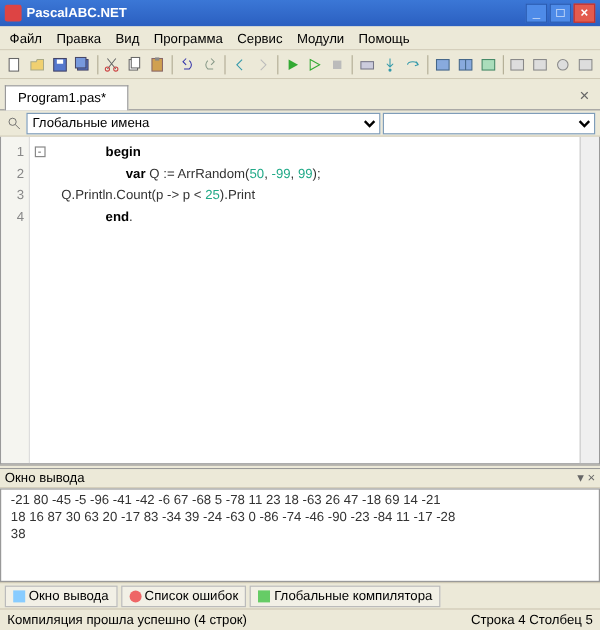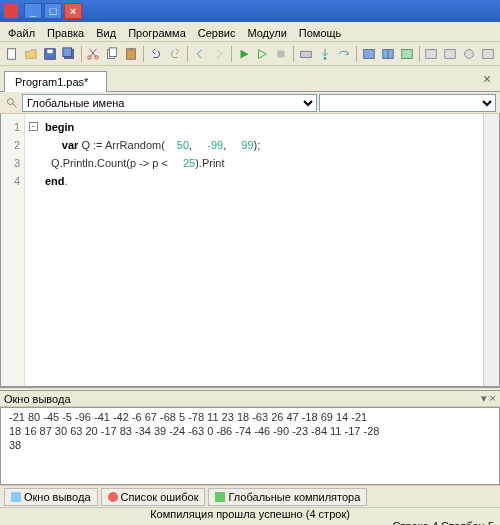--- a/index.html
+++ b/index.html
@@ -20,38 +20,39 @@
 .tabbar .closex { margin-left: auto; width: 18px; height: 18px; display: flex; align-items: center; justify-content: center; color: #666; font-size: 14px; margin-bottom: 3px; cursor: default; }
 .dropdown-row { height: 22px; background: #ece9d8; display: flex; align-items: center; padding: 2px 4px; border-bottom: 1px solid #cfc9b5; gap: 2px; }
 .dropdown-row .sicon { width: 16px; height: 16px; display: flex; align-items: center; justify-content: center; }
 .dropdown-row select { flex: 0 0 60%; height: 18px; font-size: 11px; background: #fff; border: 1px solid #7f9db9; }
 .editor { flex: 1; display: flex; background: #fff; border: 1px solid #999; border-top: none; overflow: hidden; min-height: 0; }
 .gutter { width: 24px; background: #f5f5f0; border-right: 1px solid #ddd; color: #888; font-family: "Courier New", monospace; font-size: 13px; padding-top: 4px; text-align: right; padding-right: 4px; line-height: 18px; }
 .gutter div { height: 18px; }
 .foldcol { width: 16px; padding-top: 4px; }
 .foldcol .fm { width: 9px; height: 9px; border: 1px solid #888; margin: 4px auto 0; font-size: 9px; line-height: 7px; text-align: center; color: #555; }
 .code { flex: 1; padding: 4px 4px; font-family: "Courier New", monospace; font-size: 14px; line-height: 18px; white-space: pre; color: #333; position: relative; }
-.kw { font-weight: bold; color: #000; }
-.num { color: #2a8; margin-left: 12px; }
+.kw { font-weight: bold; color: #000; margin-left: 43px; }
+.num { color: #2a8; }
 .sbar-v { width: 16px; background: #efefef; border-left: 1px solid #ccc; }
 .splitter { height: 4px; background: #ece9d8; border-top: 1px solid #999; border-bottom: 1px solid #999; cursor: row-resize; }
 .output-header { height: 16px; background: #ece9d8; display: flex; align-items: center; padding: 0 4px; border-bottom: 1px solid #cfc9b5; font-size: 10px; }
 .output-header .ox { margin-left: auto; color: #666; cursor: default; font-size: 11px; }
 .output { height: 78px; background: #fff; border: 1px solid #999; font-family: "Courier New", monospace; font-size: 11.5px; line-height: 14px; padding: 2px 8px; overflow: hidden; color: #333; }
 .bottomtabs { height: 22px; background: #ece9d8; display: flex; align-items: center; padding: 2px 4px; gap: 3px; border-top: 1px solid #cfc9b5; }
 .btab { display: flex; align-items: center; gap: 3px; padding: 2px 6px; border: 1px solid #bbb; background: #f2f0e6; font-size: 10px; cursor: default; }
 .btab .bi { width: 10px; height: 10px; }
-.statusbar { height: 18px; background: #ece9d8; border-top: 1px solid #cfc9b5; display: flex; align-items: center; padding: 0 6px; font-size: 10px; flex-direction: column; }
+.statusbar { height: 18px; background: #ece9d8; border-top: 1px solid #cfc9b5; display: flex; align-items: center; padding: 0 6px; font-size: 10px; }
 .statusbar .right { margin-left: auto; }
 </style>
 </head>
 <body>
 
 <div class="titlebar">
   <div class="icon"></div>
+  <div class="title">PascalABC.NET</div>
   <div class="wbtn">_</div>
   <div class="wbtn">□</div>
   <div class="wbtn close">×</div>
 </div>
 
 <div class="menubar">
   <span>Файл</span>
   <span>Правка</span>
   <span>Вид</span>
   <span>Программа</span>

